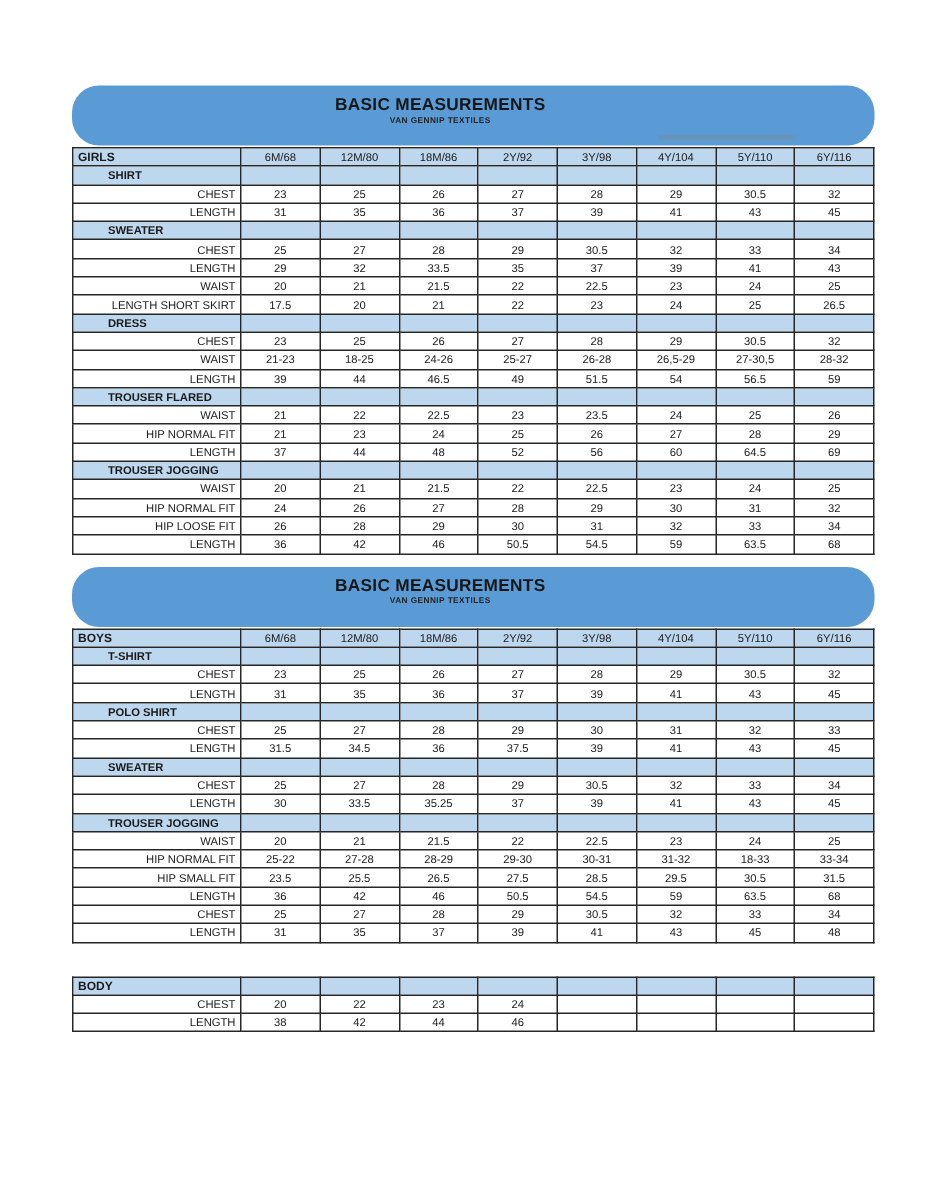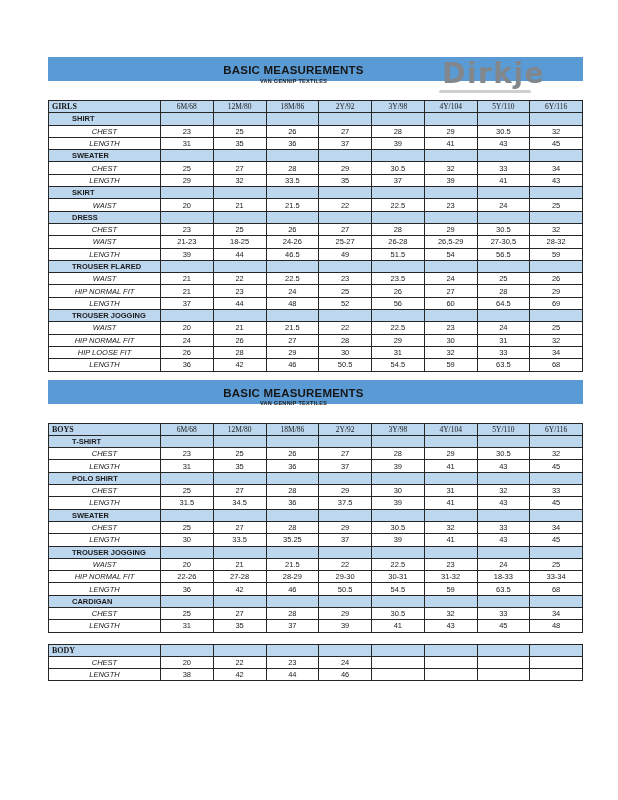--- a/index.html
+++ b/index.html
@@ -8,23 +8,24 @@
     position:relative;
     width:618px; height:800px;
     background:#ffffff;
     font-family:"Liberation Sans", sans-serif;
     overflow:hidden;
   }
   .sheet { position:absolute; left:48px; top:57px; width:535px; }
 
   .band {
     position:relative;
-    height:24px;
+    height:40px;
     background:var(--band,#5b9bd5);
-    margin-bottom:19px;
+    margin-bottom:1px;
+    border-radius:18px;
   }
   .titlewrap { text-align:center; padding-top:7px; padding-right:44px; }
   .title { font-size:11.5px; font-weight:bold; color:#161616; letter-spacing:0.2px; }
   .subtitle { font-size:5.5px; font-weight:bold; color:#222; margin-top:1.5px; letter-spacing:0.3px; }
   .logo {
     position:absolute; top:0px; right:38px;
     font-family:"DejaVu Sans", sans-serif;
     font-size:28px; font-weight:bold;
     color:var(--logo,#82878b);
     letter-spacing:1.5px;
@@ -45,42 +46,41 @@
     border:1.5px solid var(--bord,#262626);
   }
   table.meas td {
     border:1px solid var(--bord,#262626);
     height:12.3px;
     padding:0 3px;
     overflow:hidden;
     white-space:nowrap;
     background:#ffffff;
   }
-  tr.head td { background:var(--rowblue,#bdd7ee); text-align:center;font-family:Liberation Serif, serif; }
+  tr.head td { background:var(--rowblue,#bdd7ee); text-align:center; }
   tr.head td.name { text-align:left; font-weight:bold; font-size:8px; }
   tr.section td { background:var(--rowblue,#bdd7ee); }
   tr.section td.label { font-weight:bold;padding-left:23px; }
   td.val { text-align:center; }
-  td.mlabel { text-align:center;font-style:italic; }
+  td.mlabel { text-align:right; }
 
   .gap8 { margin-top:8px; }
-  .gap11 { margin-top:11px; }
+  .gap11 { margin-top:22px; }
 </style>
 </head>
 <body>
 
 <div class="page">
   <div class="sheet">
 
     <div class="band">
       <div class="titlewrap">
         <div class="title">BASIC MEASUREMENTS</div>
         <div class="subtitle">VAN GENNIP TEXTILES</div>
       </div>
-      <div class="logo">Dirkje</div>
       <div class="logo-tag"></div>
     </div>
 
     <div>
         <table class="meas">
           <colgroup>
             <col style="width: 112px;">
             <col>
             <col>
             <col>
@@ -161,41 +161,41 @@
               <td class="mlabel">LENGTH</td>
               <td class="val">29</td>
               <td class="val">32</td>
               <td class="val">33.5</td>
               <td class="val">35</td>
               <td class="val">37</td>
               <td class="val">39</td>
               <td class="val">41</td>
               <td class="val">43</td>
             </tr>
-            <tr class="section">
-              <td class="label">SKIRT</td>
-              <td></td>
-              <td></td>
-              <td></td>
-              <td></td>
-              <td></td>
-              <td></td>
-              <td></td>
-              <td></td>
-            </tr>
             <tr>
               <td class="mlabel">WAIST</td>
               <td class="val">20</td>
               <td class="val">21</td>
               <td class="val">21.5</td>
               <td class="val">22</td>
               <td class="val">22.5</td>
               <td class="val">23</td>
               <td class="val">24</td>
               <td class="val">25</td>
+            </tr>
+            <tr>
+              <td class="mlabel">LENGTH SHORT SKIRT</td>
+              <td class="val">17.5</td>
+              <td class="val">20</td>
+              <td class="val">21</td>
+              <td class="val">22</td>
+              <td class="val">23</td>
+              <td class="val">24</td>
+              <td class="val">25</td>
+              <td class="val">26.5</td>
             </tr>
             <tr class="section">
               <td class="label">DRESS</td>
               <td></td>
               <td></td>
               <td></td>
               <td></td>
               <td></td>
               <td></td>
               <td></td>
@@ -485,51 +485,51 @@
               <td class="val">21</td>
               <td class="val">21.5</td>
               <td class="val">22</td>
               <td class="val">22.5</td>
               <td class="val">23</td>
               <td class="val">24</td>
               <td class="val">25</td>
             </tr>
             <tr>
               <td class="mlabel">HIP NORMAL FIT</td>
-              <td class="val">22-26</td>
+              <td class="val">25-22</td>
               <td class="val">27-28</td>
               <td class="val">28-29</td>
               <td class="val">29-30</td>
               <td class="val">30-31</td>
               <td class="val">31-32</td>
               <td class="val">18-33</td>
               <td class="val">33-34</td>
+            </tr>
+            <tr>
+              <td class="mlabel">HIP SMALL FIT</td>
+              <td class="val">23.5</td>
+              <td class="val">25.5</td>
+              <td class="val">26.5</td>
+              <td class="val">27.5</td>
+              <td class="val">28.5</td>
+              <td class="val">29.5</td>
+              <td class="val">30.5</td>
+              <td class="val">31.5</td>
             </tr>
             <tr>
               <td class="mlabel">LENGTH</td>
               <td class="val">36</td>
               <td class="val">42</td>
               <td class="val">46</td>
               <td class="val">50.5</td>
               <td class="val">54.5</td>
               <td class="val">59</td>
               <td class="val">63.5</td>
               <td class="val">68</td>
             </tr>
-            <tr class="section">
-              <td class="label">CARDIGAN</td>
-              <td></td>
-              <td></td>
-              <td></td>
-              <td></td>
-              <td></td>
-              <td></td>
-              <td></td>
-              <td></td>
-            </tr>
             <tr>
               <td class="mlabel">CHEST</td>
               <td class="val">25</td>
               <td class="val">27</td>
               <td class="val">28</td>
               <td class="val">29</td>
               <td class="val">30.5</td>
               <td class="val">32</td>
               <td class="val">33</td>
               <td class="val">34</td>

